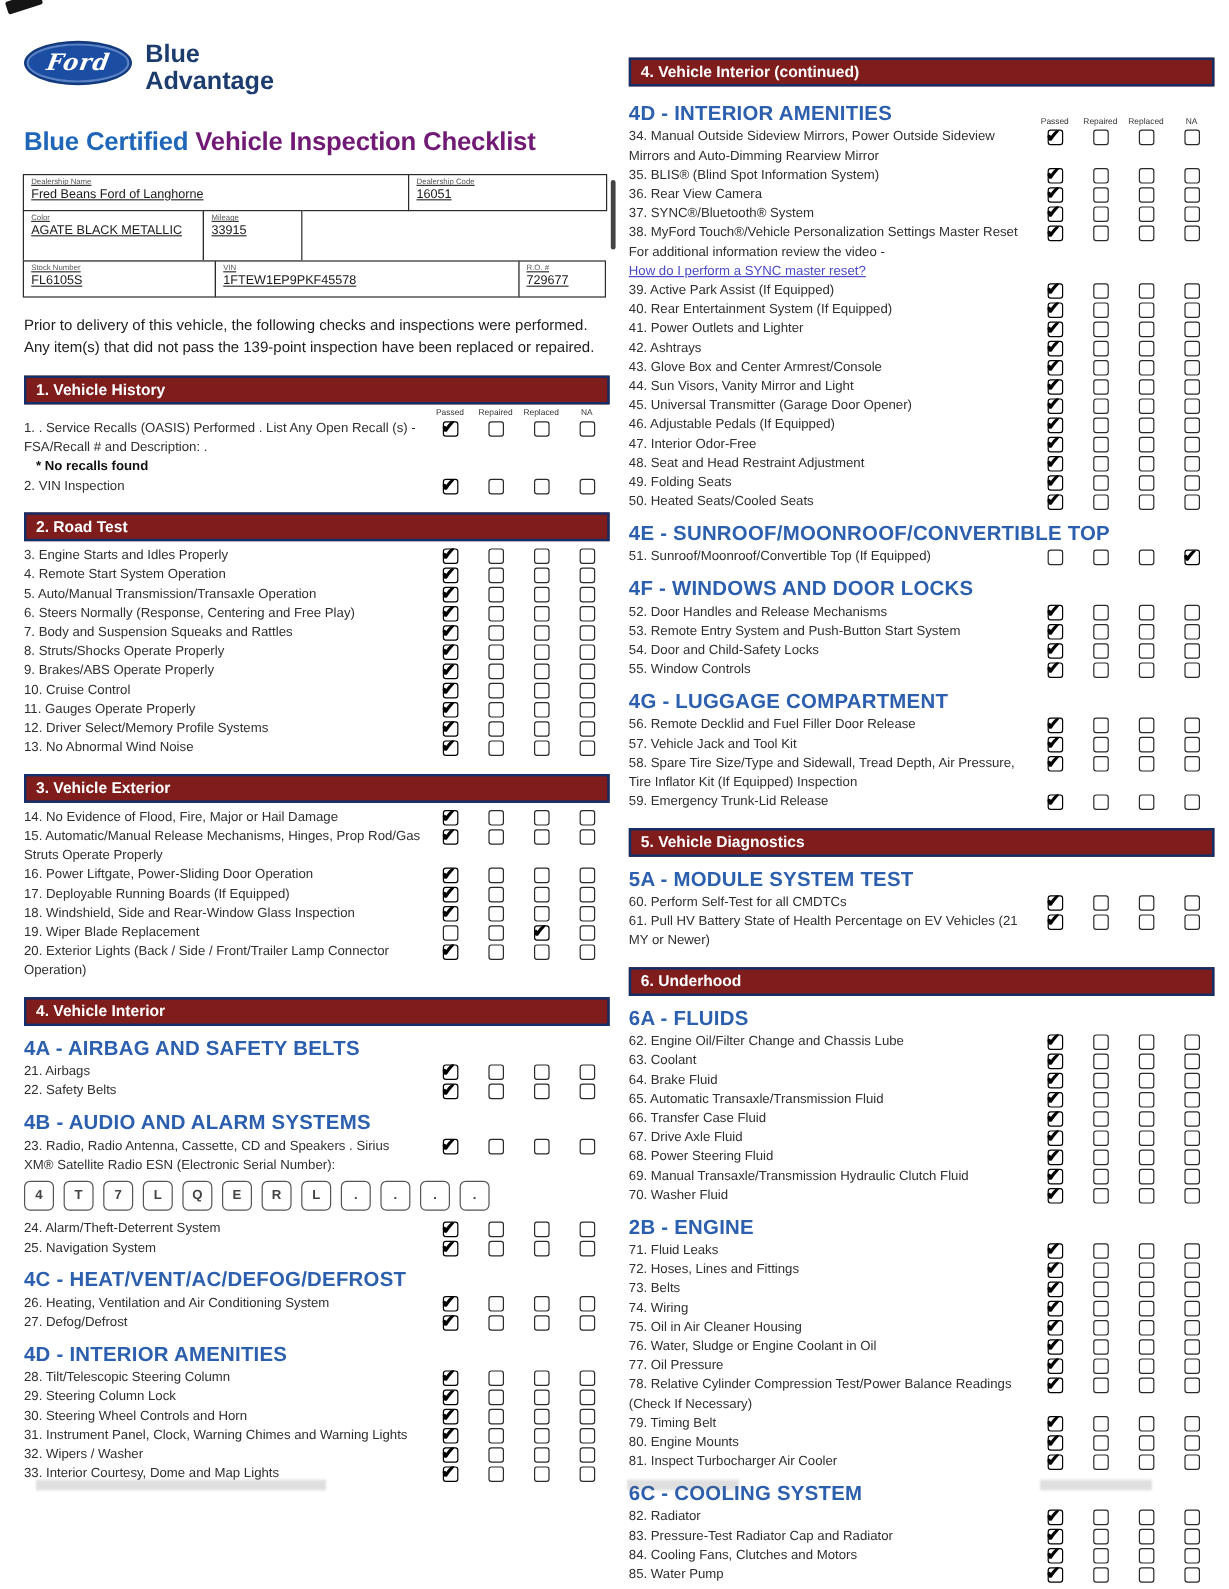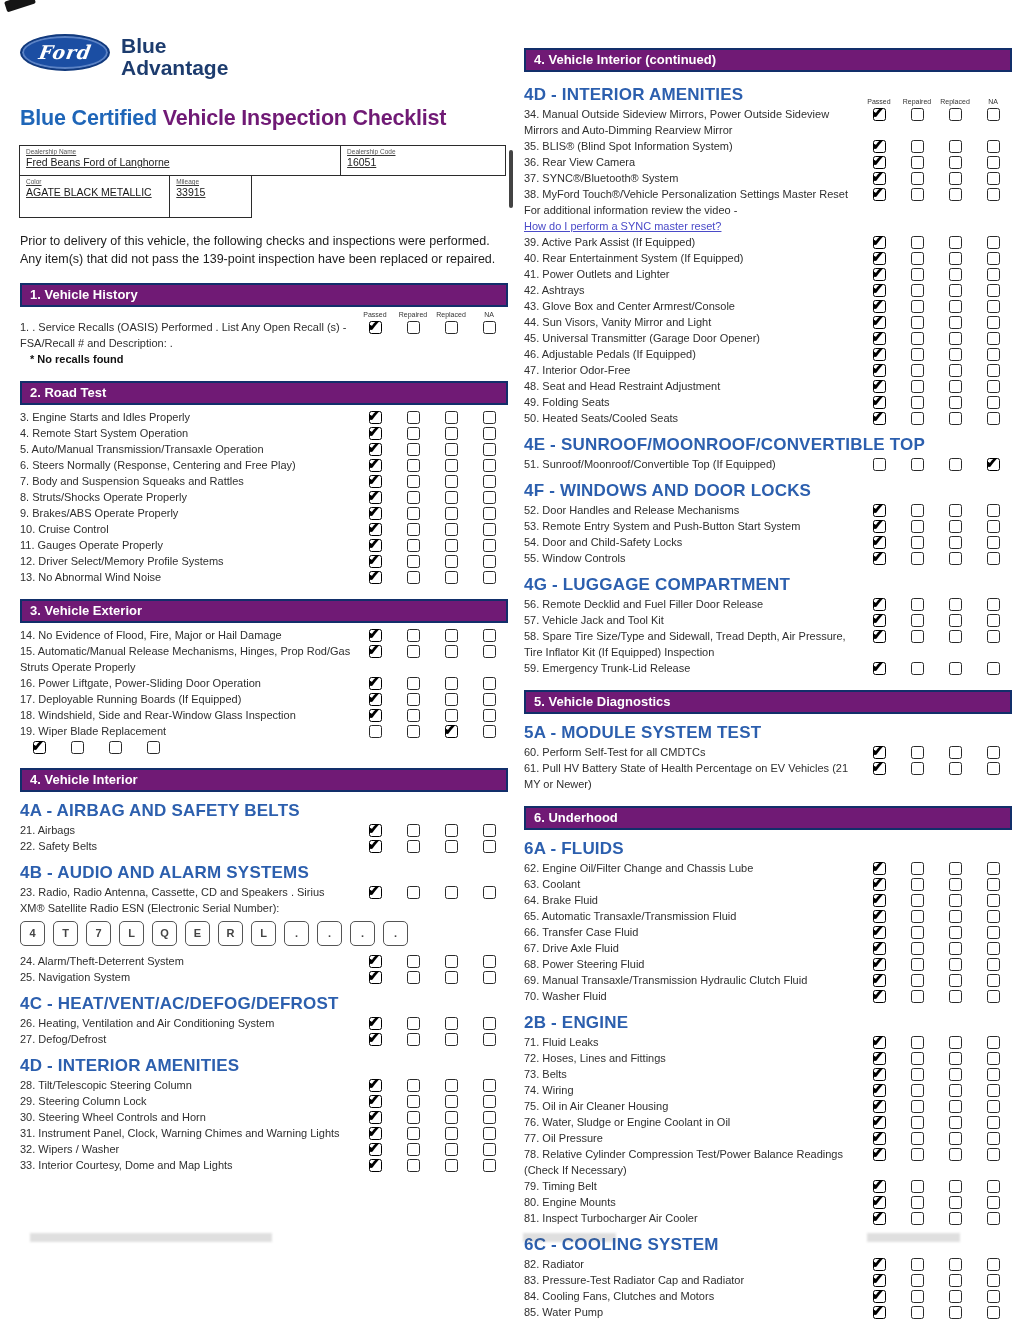--- a/index.html
+++ b/index.html
@@ -34,21 +34,21 @@
   .trow { display:flex; margin-top:-1px; }
   .tcell { border:1px solid #2b2b2b; margin-left:-1px; padding:2px 6px 3px; min-height:31px; background:#fff;text-decoration:underline; }
   .trow.mid .tcell { min-height:43px; }
   .tlabel { font-size:6.5px; color:#555; margin-bottom:1px; }
   .tvalue { font-size:10.5px; color:#1a1a1a; line-height:1.25; }
 
   .intro { margin:15px 2px 0 0; font-size:12.5px; line-height:1.42; color:#1c1c1c; max-width:478px; }
 
   
   .secbar {
-    background:#701a75; border:2px solid #122f6a; color:#fff;
+    background:#7f1d1d; border:2px solid #122f6a; color:#fff;
     font-weight:bold; font-size:13px; padding:2px 8px 3px; margin:14px 0 4px;
   }
   .grouph { color:#2c5fae; font-weight:bold; font-size:17px; margin:9px 0 1px; letter-spacing:0.2px; }
   .hdrrow { display:flex; align-items:flex-end; margin:4px 0 0; }
   .hdrleft { flex:1; }
   .hdrcell { width:38px; flex:0 0 38px; font-size:7px; color:#333; text-align:center; padding-bottom:1px; }
 
   .item { display:flex; align-items:flex-start; }
   .itxt { flex:1; font-size:11px; line-height:16px; padding-right:4px; color:#2f2f2f; }
   .inote { font-weight:bold; color:#101010; padding-left:10px; }
@@ -112,20 +112,34 @@
       <div class="trow mid">
         <div class="tcell" style="width:31%">
           <div class="tlabel">Color</div>
           <div class="tvalue">AGATE BLACK METALLIC</div>
         </div>
         <div class="tcell" style="width:17%">
           <div class="tlabel">Mileage</div>
           <div class="tvalue">33915</div>
         </div>
       </div>
+      <div class="trow">
+        <div class="tcell" style="width:33%">
+          <div class="tlabel">Stock Number</div>
+          <div class="tvalue">FL6105S</div>
+        </div>
+        <div class="tcell" style="width:52%">
+          <div class="tlabel">VIN</div>
+          <div class="tvalue">1FTEW1EP9PKF45578</div>
+        </div>
+        <div class="tcell" style="width:15%">
+          <div class="tlabel">R.O. #</div>
+          <div class="tvalue">729677</div>
+        </div>
+      </div>
     </div>
 
     <p class="intro">Prior to delivery of this vehicle, the following checks and inspections were performed. Any item(s) that did not pass the 139-point inspection have been replaced or repaired.</p>
 
     <div id="colhost1">
         <div class="secbar">1. Vehicle History</div>
         <div class="hdrrow">
           <div class="hdrleft"></div>
           <div class="hdrcell">Passed</div>
           <div class="hdrcell">Repaired</div>
@@ -142,20 +156,37 @@
               <div class="cb"></div>
             </div>
             <div class="ccell">
               <div class="cb"></div>
             </div>
             <div class="ccell">
               <div class="cb"></div>
             </div>
           </div>
         </div>
+        <div class="item">
+          <div class="itxt">2. VIN Inspection</div>
+          <div class="checks">
+            <div class="ccell">
+              <div class="cb on"></div>
+            </div>
+            <div class="ccell">
+              <div class="cb"></div>
+            </div>
+            <div class="ccell">
+              <div class="cb"></div>
+            </div>
+            <div class="ccell">
+              <div class="cb"></div>
+            </div>
+          </div>
+        </div>
         <div class="secbar">2. Road Test</div>
         <div class="item">
           <div class="itxt">3. Engine Starts and Idles Properly</div>
           <div class="checks">
             <div class="ccell">
               <div class="cb on"></div>
             </div>
             <div class="ccell">
               <div class="cb"></div>
             </div>
@@ -434,20 +465,21 @@
             </div>
             <div class="ccell">
               <div class="cb on"></div>
             </div>
             <div class="ccell">
               <div class="cb"></div>
             </div>
           </div>
         </div>
         <div class="item">
+          <div class="itxt">20. Exterior Lights (Back / Side / Front/Trailer Lamp Connector Operation)</div>
           <div class="checks">
             <div class="ccell">
               <div class="cb on"></div>
             </div>
             <div class="ccell">
               <div class="cb"></div>
             </div>
             <div class="ccell">
               <div class="cb"></div>
             </div>

